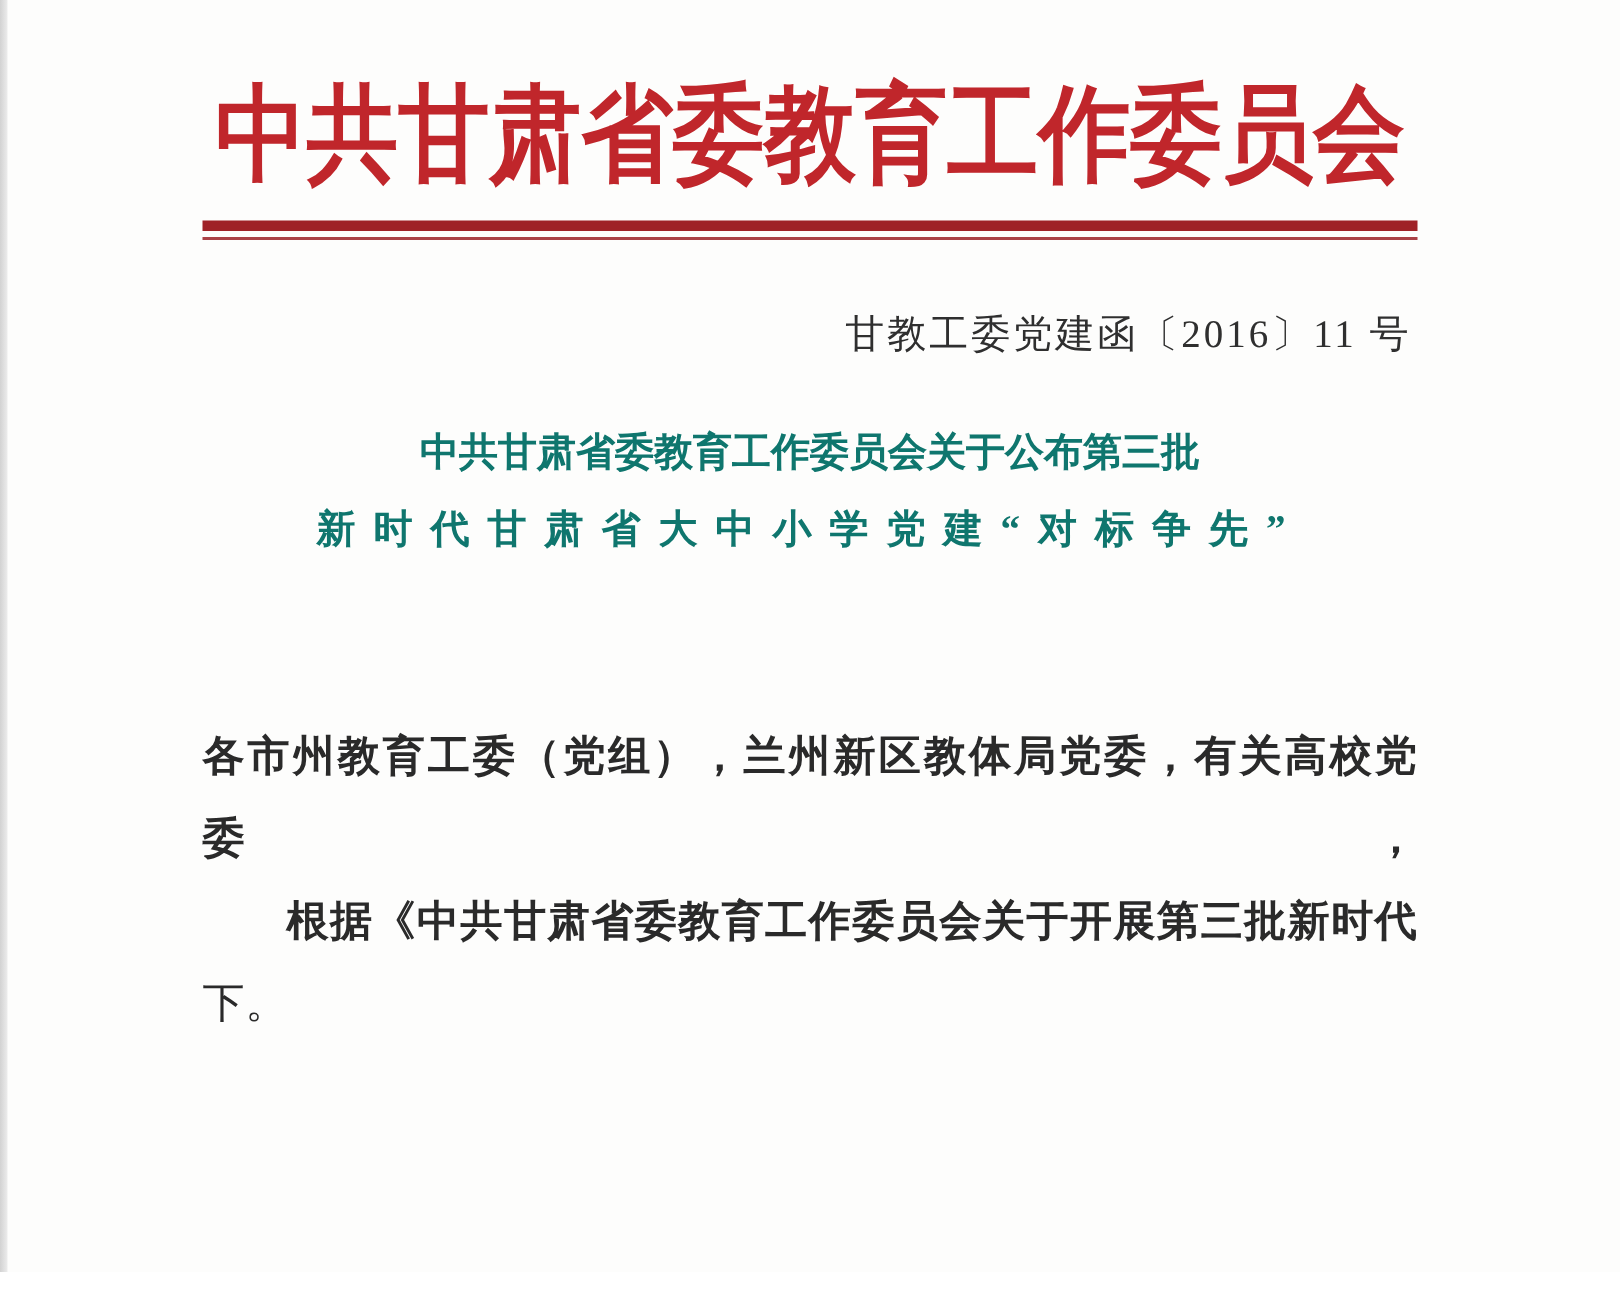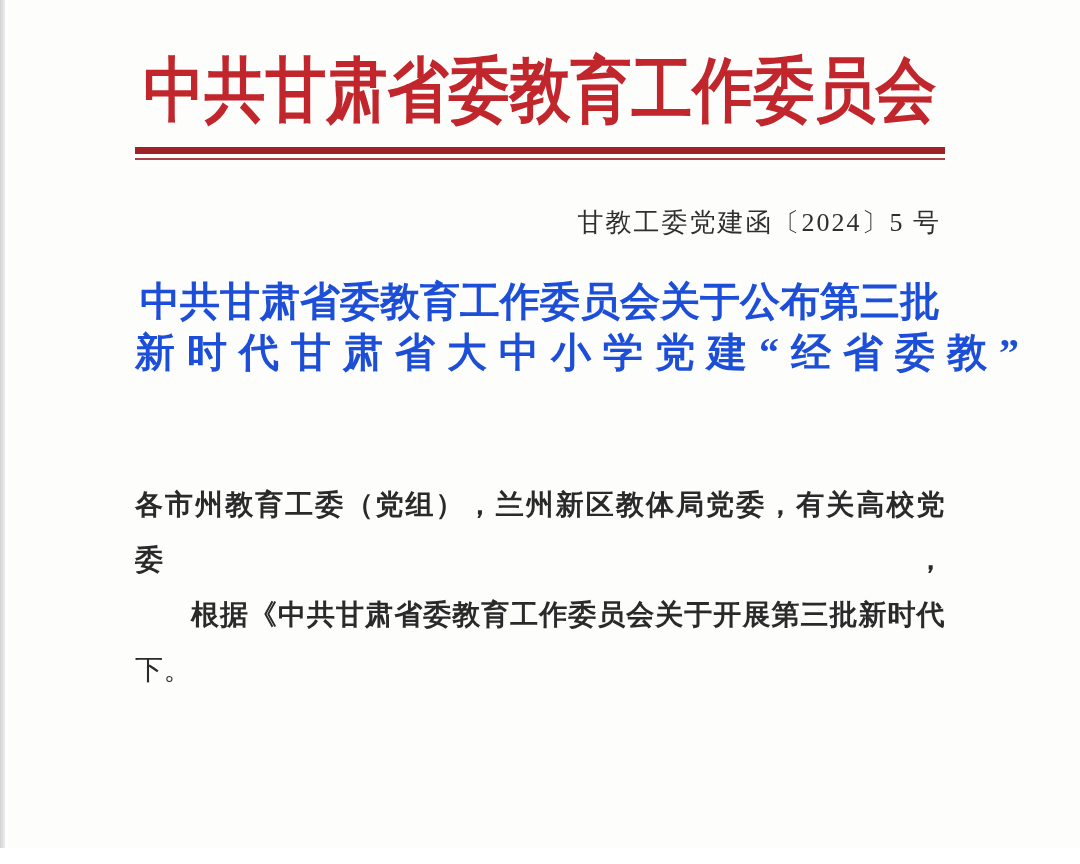--- a/index.html
+++ b/index.html
@@ -72,22 +72,22 @@
     color: #2f2f2f;
     white-space: nowrap;
   }
   .notice-title {
     position: absolute;
     top: 276px;
     left: 0;
     width: 810px;
     text-align: center;
     font-weight: bold;
-    color: #1d4ed8;
-    font-size: 40px;
+    color: #0f766e;
+    font-size: 26px;
     line-height: 51px;
   }
   .t-line { white-space: nowrap; }
   .t-line.t2 { letter-spacing: 12px; }
   .t-line.t3 { letter-spacing: 4px; }
   .notice-body {
     position: absolute;
     top: 477px;
     left: 0;
     width: 810px;
@@ -114,25 +114,25 @@
 
 <div class="page">
   <div class="edge-strip"></div>
   <div class="content">
 
     <h1 class="masthead">中共甘肃省委教育工作委员会</h1>
 
     <div class="rule-thick"></div>
     <div class="rule-thin"></div>
 
-    <div class="doc-number">甘教工委党建函〔2024〕5 号</div>
+    <div class="doc-number">甘教工委党建函〔2016〕11 号</div>
 
     <div class="notice-title">
       <div class="t-line t1">中共甘肃省委教育工作委员会关于公布第三批</div>
-      <div class="t-line t2">新时代甘肃省大中小学党建“经省委教”</div>
+      <div class="t-line t2">新时代甘肃省大中小学党建“对标争先”</div>
     </div>
 
     <div class="notice-body">
       <div class="b-line fill">各市州教育工委（党组），兰州新区教体局党委，有关高校党委，</div>
       <div class="b-line fill indent">根据《中共甘肃省委教育工作委员会关于开展第三批新时代</div>
       <div class="b-line">下。</div>
     </div>
 
   </div>
 </div>

